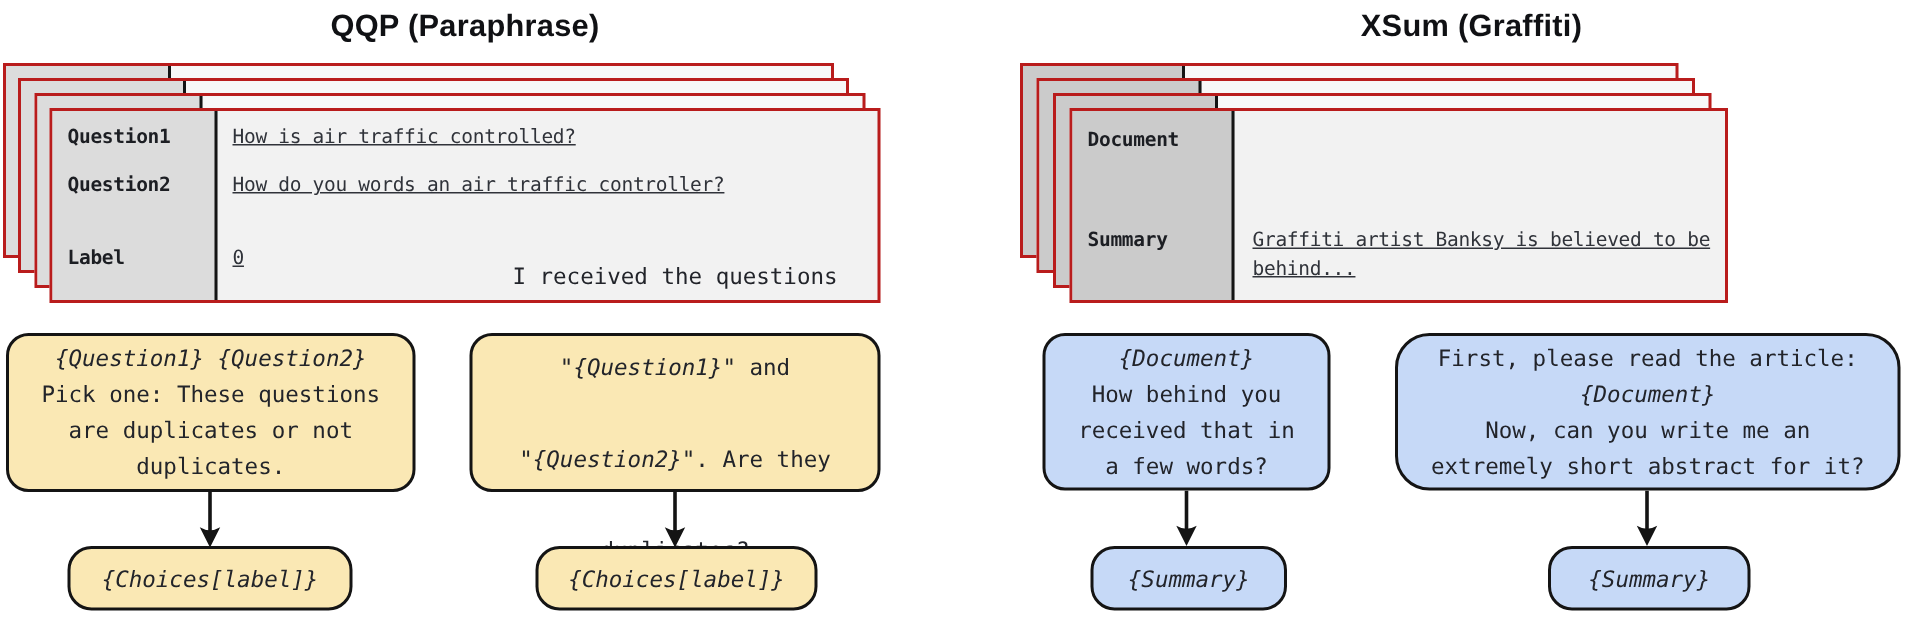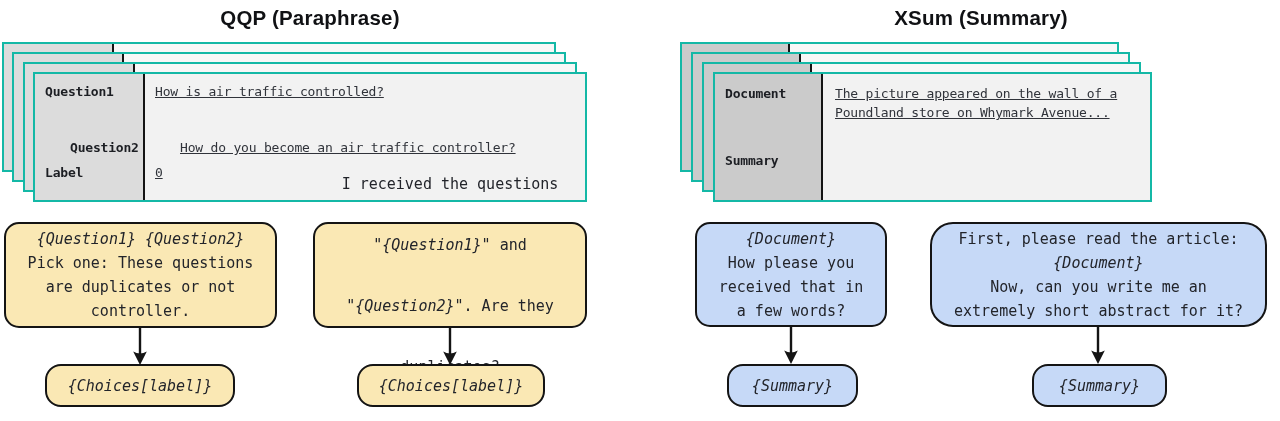--- a/index.html
+++ b/index.html
@@ -6,36 +6,36 @@
   .canvas{position:relative;width:1268px;height:421px;background:#ffffff;overflow:hidden;
           font-family:"DejaVu Sans Mono",monospace;}
 
   
   .title{position:absolute;top:4px;margin:0;text-align:center;
          font:700 20.5px/28px "Liberation Sans",sans-serif;color:#101114;letter-spacing:.2px;}
   .t0{left:33px;width:554px;}
   .t1{left:695px;width:572px;}
 
   
-  .layer{position:absolute;box-sizing:border-box;border:2px solid #14b8a6;background:#f7f7f7;}
+  .layer{position:absolute;box-sizing:border-box;border:2px solid #b91c1c;background:#f7f7f7;}
   .lcol{position:absolute;left:0;top:0;bottom:0;border-right:2px solid #141414;}
   #l00{left:2px;top:42px;width:554px;height:130px;}
   #l01{left:12px;top:52px;width:554px;height:130px;}
   #l02{left:23px;top:62px;width:554px;height:130px;}
   #card0{left:33px;top:72px;width:554px;height:130px;background:#f2f2f2;}
   #l10{left:680px;top:42px;width:439px;height:130px;}
   #l11{left:691px;top:52px;width:439px;height:130px;}
   #l12{left:702px;top:62px;width:439px;height:130px;}
   #card1{left:713px;top:72px;width:439px;height:130px;background:#f2f2f2;}
   .w108{width:108px;} .w106{width:106px;}
 
   .card{font-size:13px;line-height:19px;color:#30333a;letter-spacing:-.2px;}
   .flabel{position:absolute;left:10px;font-weight:700;color:#1c1e23;white-space:nowrap;}
   .fvalue{position:absolute;left:120px;white-space:nowrap;text-decoration:underline;}
-  #card0 .r0{top:8px;} #card0 .r1{top:64px;margin-left:25px;} #card0 .r2{top:89px;}
+  #card0 .r0{top:8px;} #card0 .r1{top:40px;} #card0 .r2{top:89px;}
   #card1 .r0{top:10px;} #card1 .r1{top:77px;}
 
   
   .pbox,.obox{position:absolute;box-sizing:border-box;border:2.5px solid #141414;
       display:flex;flex-direction:column;justify-content:center;align-items:center;
       font-size:15px;line-height:24px;color:#22242a;white-space:nowrap;text-align:center;}
   .pbox{border-radius:15px;}
   .obox{border-radius:16px;}
   .pbox i,.obox i{font-style:italic;}
   #b00{left:4px;top:222px;width:273px;height:106px;}
@@ -69,33 +69,33 @@
     </div>
 
   <div class="layer card" id="card0">
     <div class="lcol w108" style="background: rgb(220, 220, 220);"></div>
     <div class="flabel r0">Question1</div>
     <div class="fvalue r0">
         <div>How is air traffic controlled?</div>
       </div>
     <div class="flabel r1">Question2</div>
     <div class="fvalue r1">
-        <div>How do you become an air traffic controller?</div>
+        <div>How do you words an air traffic controller?</div>
       </div>
     <div class="flabel r2">Label</div>
     <div class="fvalue r2">
         <div>0</div>
       </div>
   </div>
 
   <div class="pbox" id="b00" style="background: rgb(250, 232, 180);">
       <div><i>{Question1}</i><span> </span><i>{Question2}</i></div>
       <div><span>Pick one: These questions</span></div>
       <div><span>are duplicates or not</span></div>
-      <div><span>controller.</span></div>
+      <div><span>duplicates.</span></div>
     </div>
   <div class="pbox" id="b01" style="background: rgb(250, 232, 180);">
       <div><span>I received the questions</span></div>
       <div><span>"</span><i>{Question1}</i><span>" and</span></div>
       <div><span>"</span><i>{Question2}</i><span>". Are they</span></div>
       <div><span>duplicates?</span></div>
     </div>
 
   <svg class="arrow" id="a00" viewBox="0 0 20 37">
     <rect x="8.8" y="0" width="2.4" height="26" fill="#141414"></rect>
@@ -106,45 +106,45 @@
     <path d="M10 37 L3.2 23.5 Q10 27.5 16.8 23.5 Z" fill="#141414"></path>
   </svg>
 
   <div class="obox" id="o00" style="background: rgb(250, 232, 180);">
       <i>{Choices[label]}</i>
     </div>
   <div class="obox" id="o01" style="background: rgb(250, 232, 180);">
       <i>{Choices[label]}</i>
     </div>
 
-  <h2 class="title t1">XSum (Summary)</h2>
+  <h2 class="title t1">XSum (Graffiti)</h2>
 
   <div class="layer" id="l10">
     <div class="lcol w106" style="background: rgb(203, 203, 203);"></div>
     </div>
   <div class="layer" id="l11">
     <div class="lcol w106" style="background: rgb(203, 203, 203);"></div>
     </div>
   <div class="layer" id="l12">
     <div class="lcol w106" style="background: rgb(203, 203, 203);"></div>
     </div>
 
   <div class="layer card" id="card1">
     <div class="lcol w106" style="background: rgb(203, 203, 203);"></div>
     <div class="flabel r0">Document</div>
-    <div class="fvalue r0">
-        <div>The picture appeared on the wall of a</div>
-        <div>Poundland store on Whymark Avenue...</div>
+    <div class="flabel r1">Summary</div>
+    <div class="fvalue r1">
+        <div>Graffiti artist Banksy is believed to be</div>
+        <div>behind...</div>
       </div>
-    <div class="flabel r1">Summary</div>
   </div>
 
   <div class="pbox" id="b10" style="background: rgb(198, 217, 247);">
       <div><i>{Document}</i></div>
-      <div><span>How please you</span></div>
+      <div><span>How behind you</span></div>
       <div><span>received that in</span></div>
       <div><span>a few words?</span></div>
     </div>
   <div class="pbox" id="b11" style="background: rgb(198, 217, 247);">
       <div><span>First, please read the article:</span></div>
       <div><i>{Document}</i></div>
       <div><span>Now, can you write me an</span></div>
       <div><span>extremely short abstract for it?</span></div>
     </div>
 

